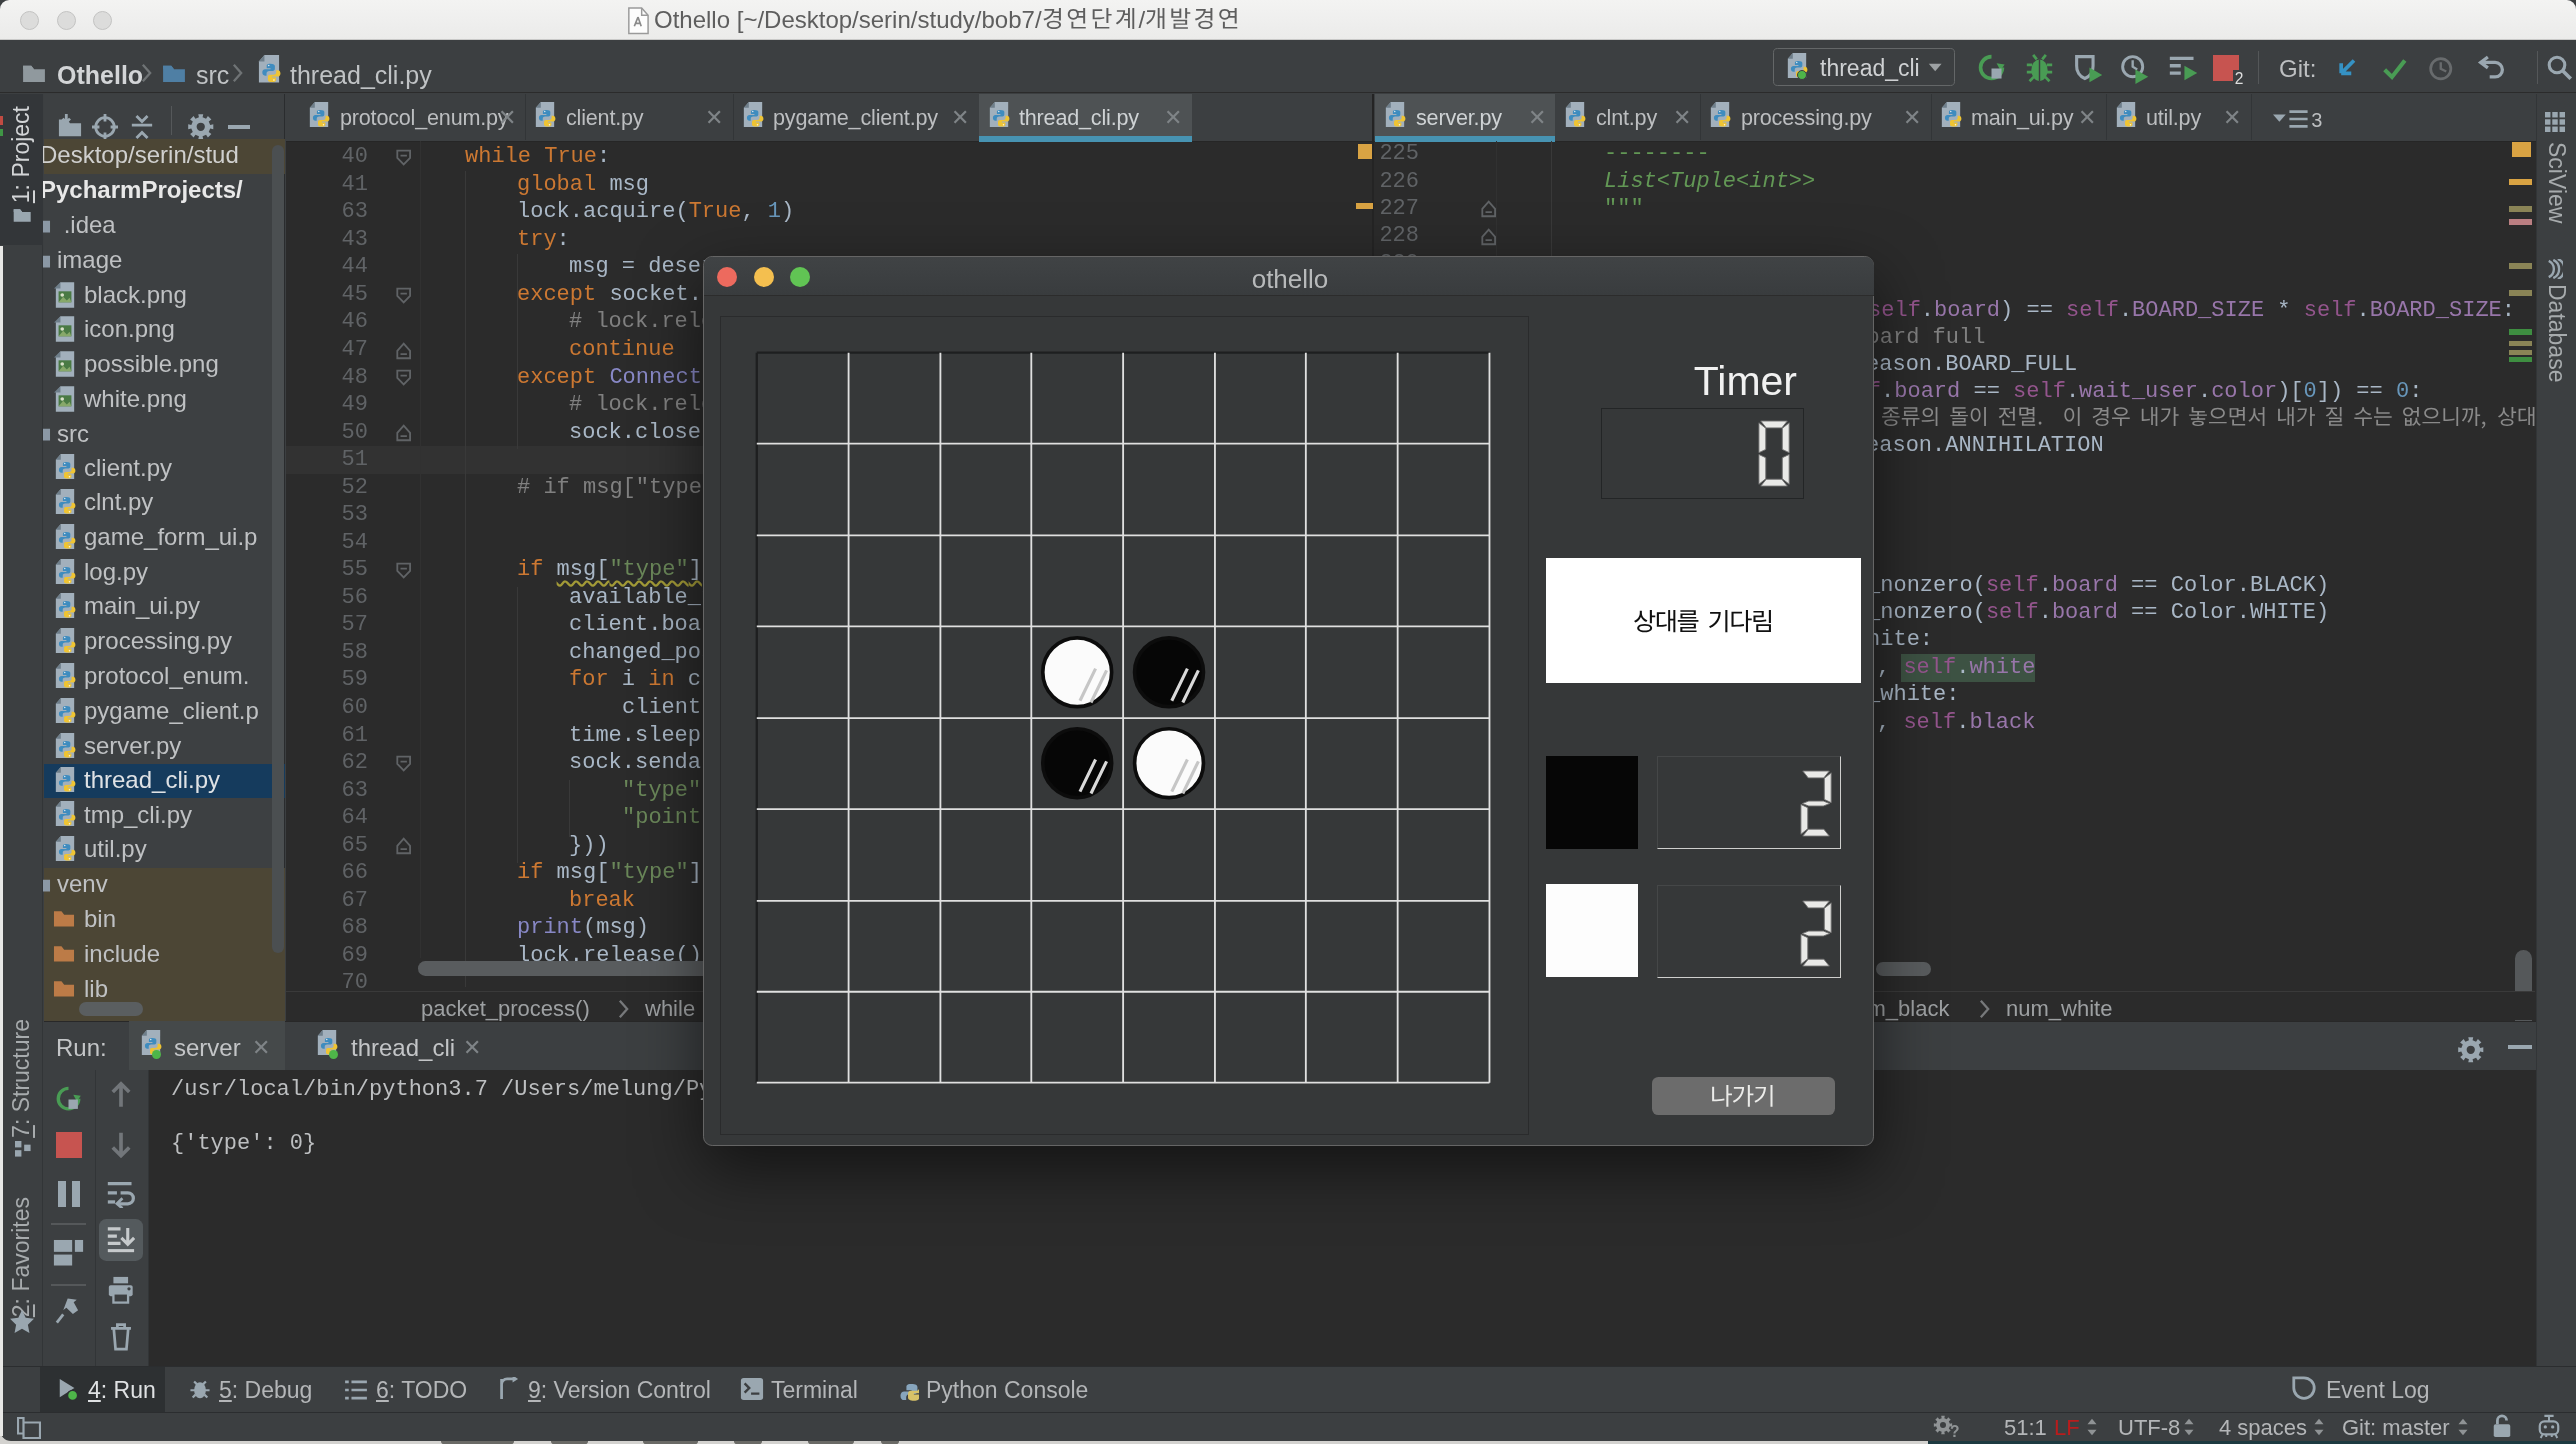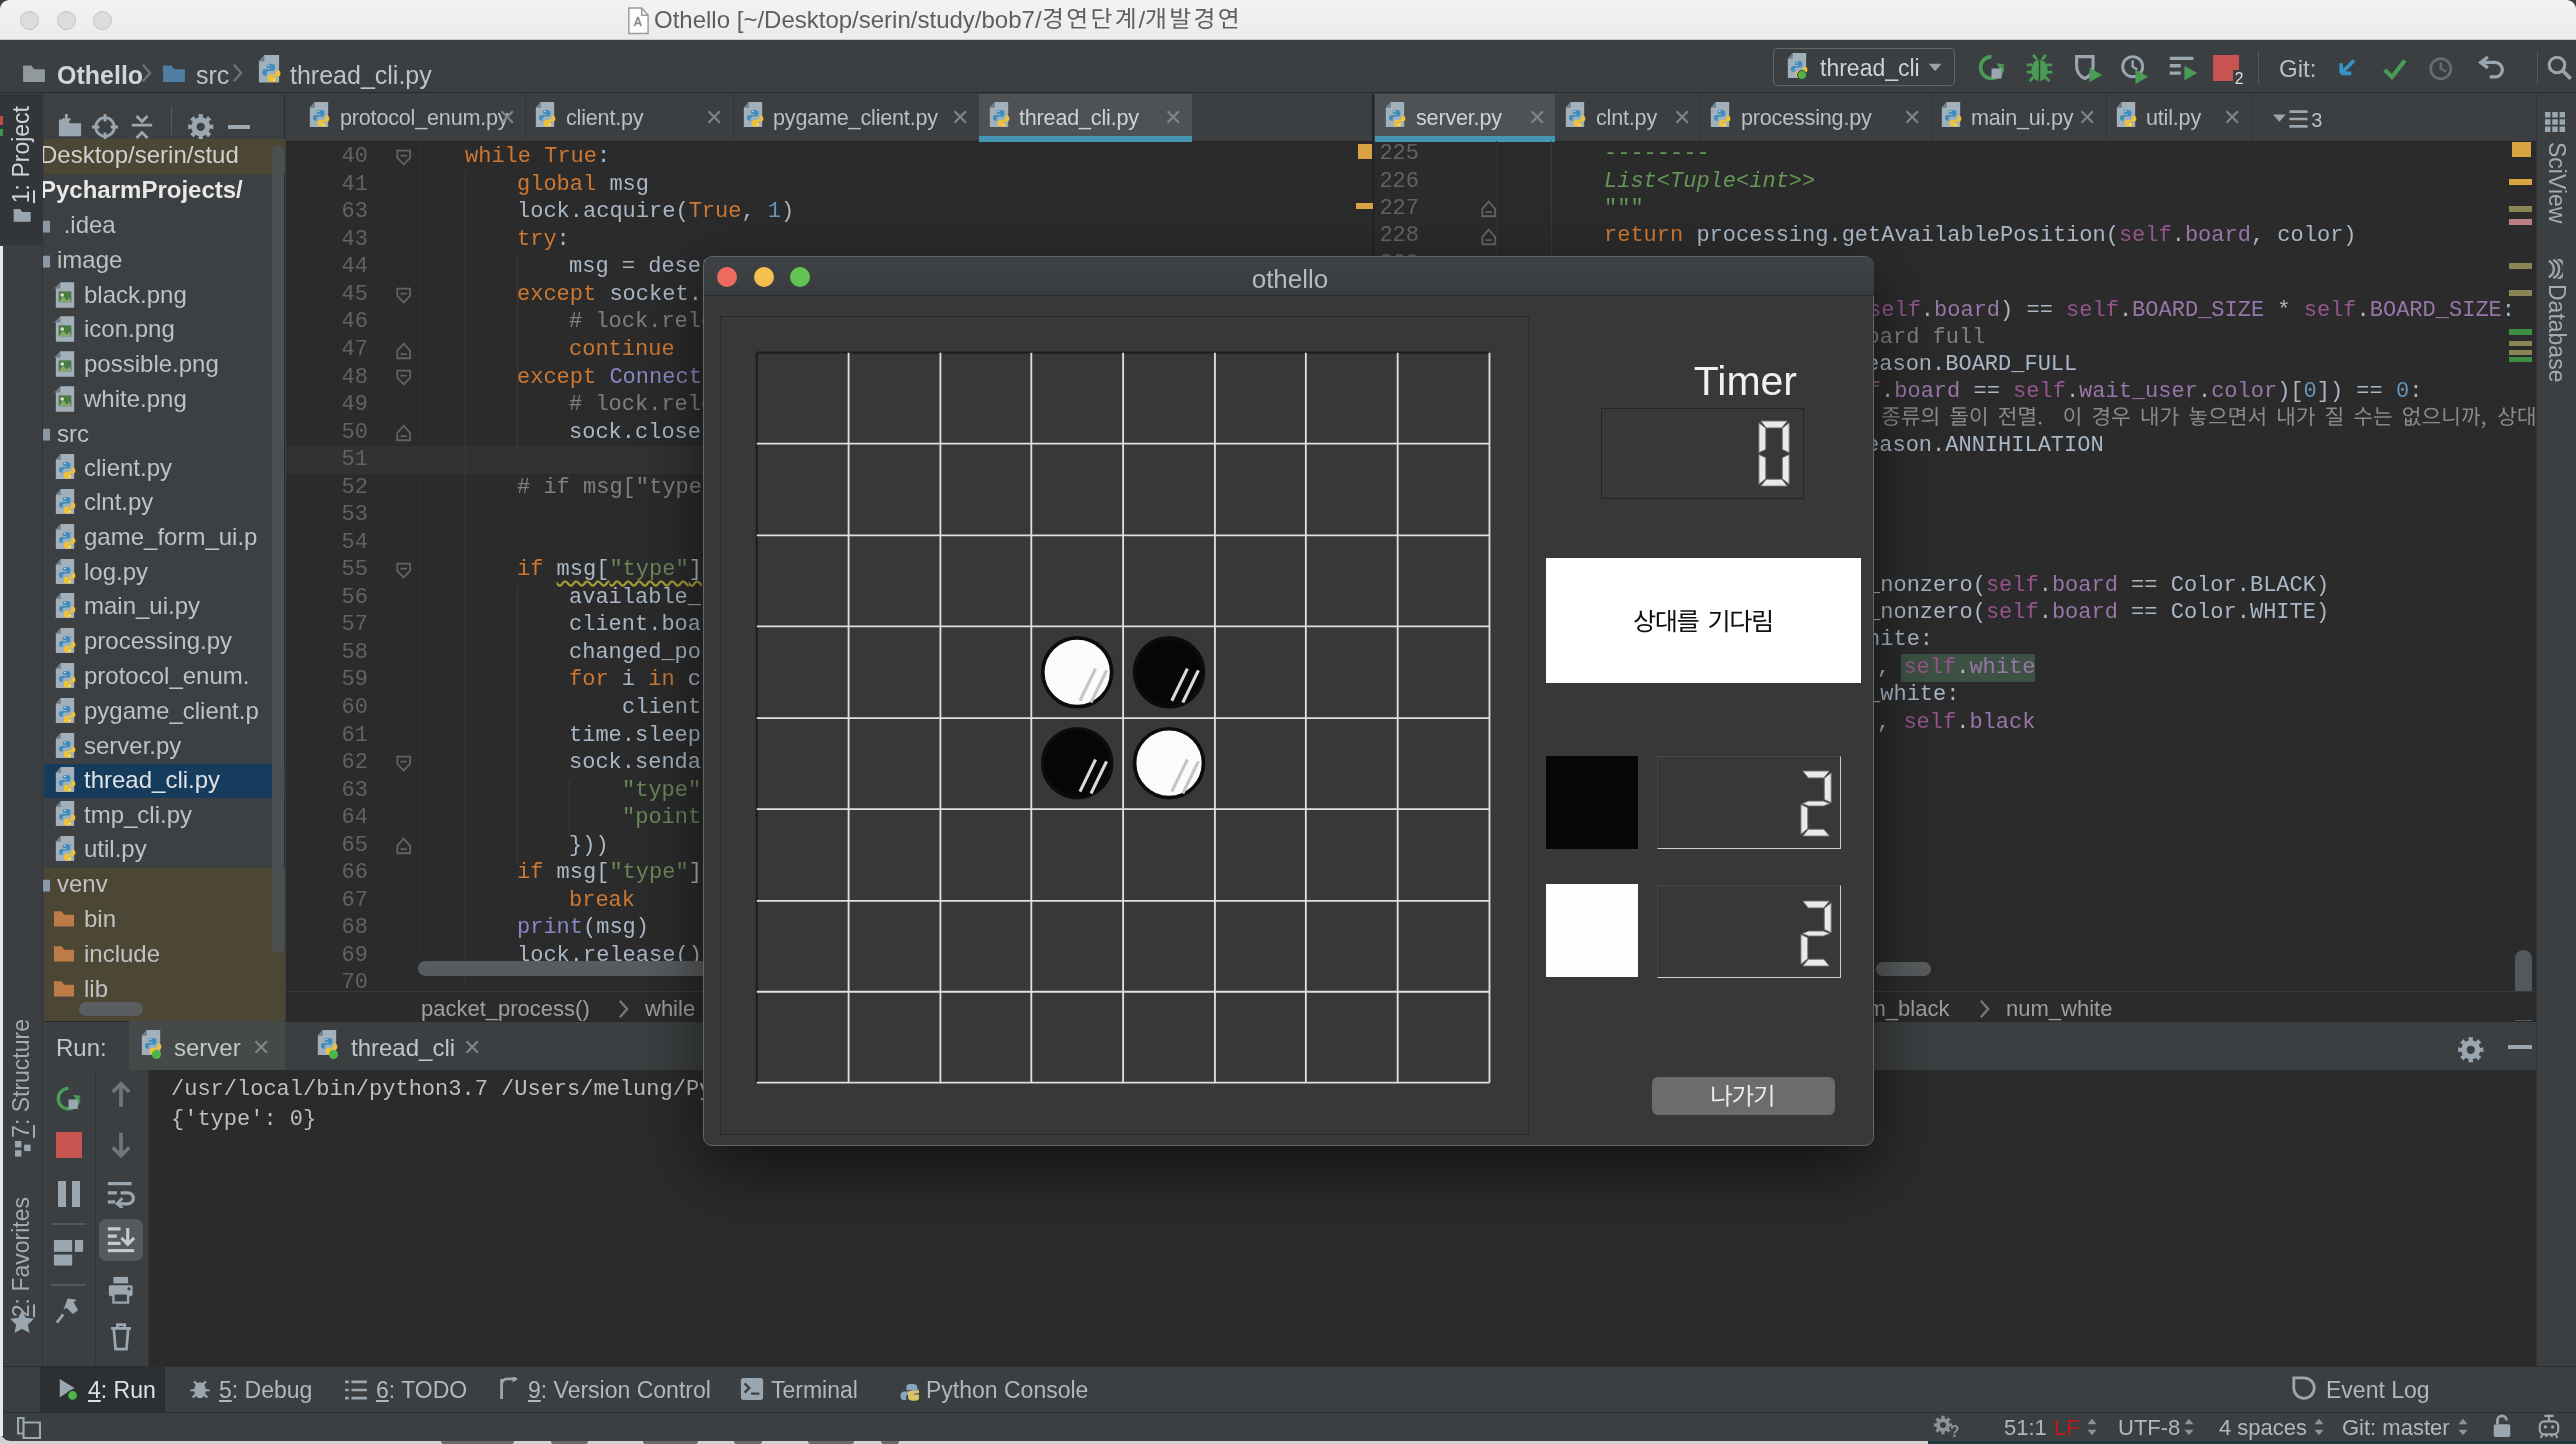--- a/index.html
+++ b/index.html
@@ -610,21 +610,20 @@
     <div class="abs" style="left:1551px;top:141px;width:0.9px;height:813px;background:#393939"></div>
     <div class="abs" style="left:1496px;top:141px;width:0.9px;height:817px;background:#313131"></div>
     <div class="lnum" style="left:1364px;top:140px">225</div>
     <div class="lnum" style="left:1364px;top:168px">226</div>
     <div class="lnum" style="left:1364px;top:195px">227</div>
     <div class="lnum" style="left:1364px;top:222px">228</div>
     <div class="lnum" style="left:1364px;top:250px">229</div>
     <div class="code" style="left:1604px;top:140px"><span class="doc">--------</span></div>
     <div class="code" style="left:1604px;top:168px"><span class="doc" style="font-style:italic">List&lt;Tuple&lt;int&gt;&gt;</span></div>
     <div class="code" style="left:1604px;top:195px"><span class="doc">"""</span></div>
-    <div class="code" style="left:1604px;top:222px"><span class="kw">return</span> processing.getAvailablePosition(<span class="slf">self</span>.<span class="fld">board</span>, color)</div>
     <svg class="ic" style="left:1480px;top:198px" width="17.4" height="21" viewBox="0 0 18 23">
       <path d="M2 12 L9 4 L16 12 L16 20 L2 20 z M5.5 15.5 h7" fill="none" stroke="#606366" stroke-width="2"></path>
     </svg>
     <svg class="ic" style="left:1480px;top:226px" width="17.4" height="21" viewBox="0 0 18 23">
       <path d="M2 12 L9 4 L16 12 L16 20 L2 20 z M5.5 15.5 h7" fill="none" stroke="#606366" stroke-width="2"></path>
     </svg>
     <div class="code" style="left:1604px;top:297px"><span class="kw">if</span> np.count_nonzero(<span class="slf">self</span>.<span class="fld">board</span>) == <span class="slf">self</span>.<span class="fld">BOARD_SIZE</span> * <span class="slf">self</span>.<span class="fld">BOARD_SIZE</span>:</div>
     <div class="code" style="left:1827px;top:324px"><span class="cmt"># board full</span></div>
     <div class="code" style="left:1668px;top:351px">return GameEndReason.BOARD_FULL</div>
     <div class="code" style="left:1551px;top:378px"><span class="kw">if</span> np.count_nonzero((<span class="slf">self</span>.<span class="fld">board</span> == <span class="slf">self</span>.<span class="fld">wait_user</span>.<span class="fld">color</span>)[<span class="num">0</span>]) == <span class="num">0</span>:</div>
@@ -746,21 +745,21 @@
     <div class="abs x" style="left:463px;top:1035px">✕</div>
     <svg class="ic" style="left:2457px;top:1036px" width="27.5" height="27.5" viewBox="0 0 30 30">
       <path d="M28.7 12.3 L28.7 17.7 L25.3 17.0 L23.7 20.8 L26.6 22.8 L22.8 26.6 L20.8 23.7 L17.0 25.3 L17.7 28.7 L12.3 28.7 L13.0 25.3 L9.2 23.7 L7.2 26.6 L3.4 22.8 L6.3 20.8 L4.7 17.0 L1.3 17.7 L1.3 12.3 L4.7 13.0 L6.3 9.2 L3.4 7.2 L7.2 3.4 L9.2 6.3 L13.0 4.7 L12.3 1.3 L17.7 1.3 L17.0 4.7 L20.8 6.3 L22.8 3.4 L26.6 7.2 L23.7 9.2 L25.3 13.0 Z M10.5 15.0 a4.5 4.5 0 1 0 9.0 0 a4.5 4.5 0 1 0 -9.0 0 Z" fill="#9aa7b0" fill-rule="evenodd"></path>
     </svg>
     <div class="abs" style="left:2508px;top:1045px;width:24px;height:3.7px;background:#9aa7b0"></div>
     <div class="abs" style="left:44px;top:1070px;width:105px;height:296px;background:#3c3f41"></div>
     <div class="abs" style="left:95px;top:1070px;width:0.9px;height:296px;background:#323537"></div>
     <div class="abs" style="left:148px;top:1070px;width:0.9px;height:296px;background:#323537"></div>
     <div class="abs" style="left:149px;top:1070px;width:2387px;height:296px;background:#2b2b2b"></div>
     <div class="code" style="left:171px;top:1076px;color:#bdbfc1">/usr/local/bin/python3.7 /Users/melung/PycharmProjects/Othello/src/thread_cli.py</div>
-    <div class="code" style="left:171px;top:1106px;color:#bdbfc1">{'type': 0}</div>
+    <div class="code" style="left:171px;top:1130px;color:#bdbfc1">{'type': 0}</div>
     <svg class="ic" style="left:54px;top:1085px" width="29" height="29" viewBox="0 0 34 34">
 <path d="M17 4 a12 12 0 1 0 12 12" fill="none" stroke="#499c54" stroke-width="4"></path>
 <path d="M29 16 l-8 0 4 -8 z" fill="#499c54" transform="rotate(-55 27 12)"></path>
 <rect x="17" y="17" width="11" height="11" fill="#9aa7b0"></rect>
     </svg>
     <div class="abs" style="left:56px;top:1132px;width:26px;height:26px;background:#c75450"></div>
     <div class="abs" style="left:58px;top:1181px;width:8.3px;height:26px;background:#9aa7b0"></div>
     <div class="abs" style="left:72px;top:1181px;width:8.3px;height:26px;background:#9aa7b0"></div>
     <div class="abs" style="left:51px;top:1223px;width:35px;height:1.8px;background:#55585a"></div>
     <svg class="ic" style="left:53px;top:1239px" width="31" height="27.5" viewBox="0 0 34 30">

